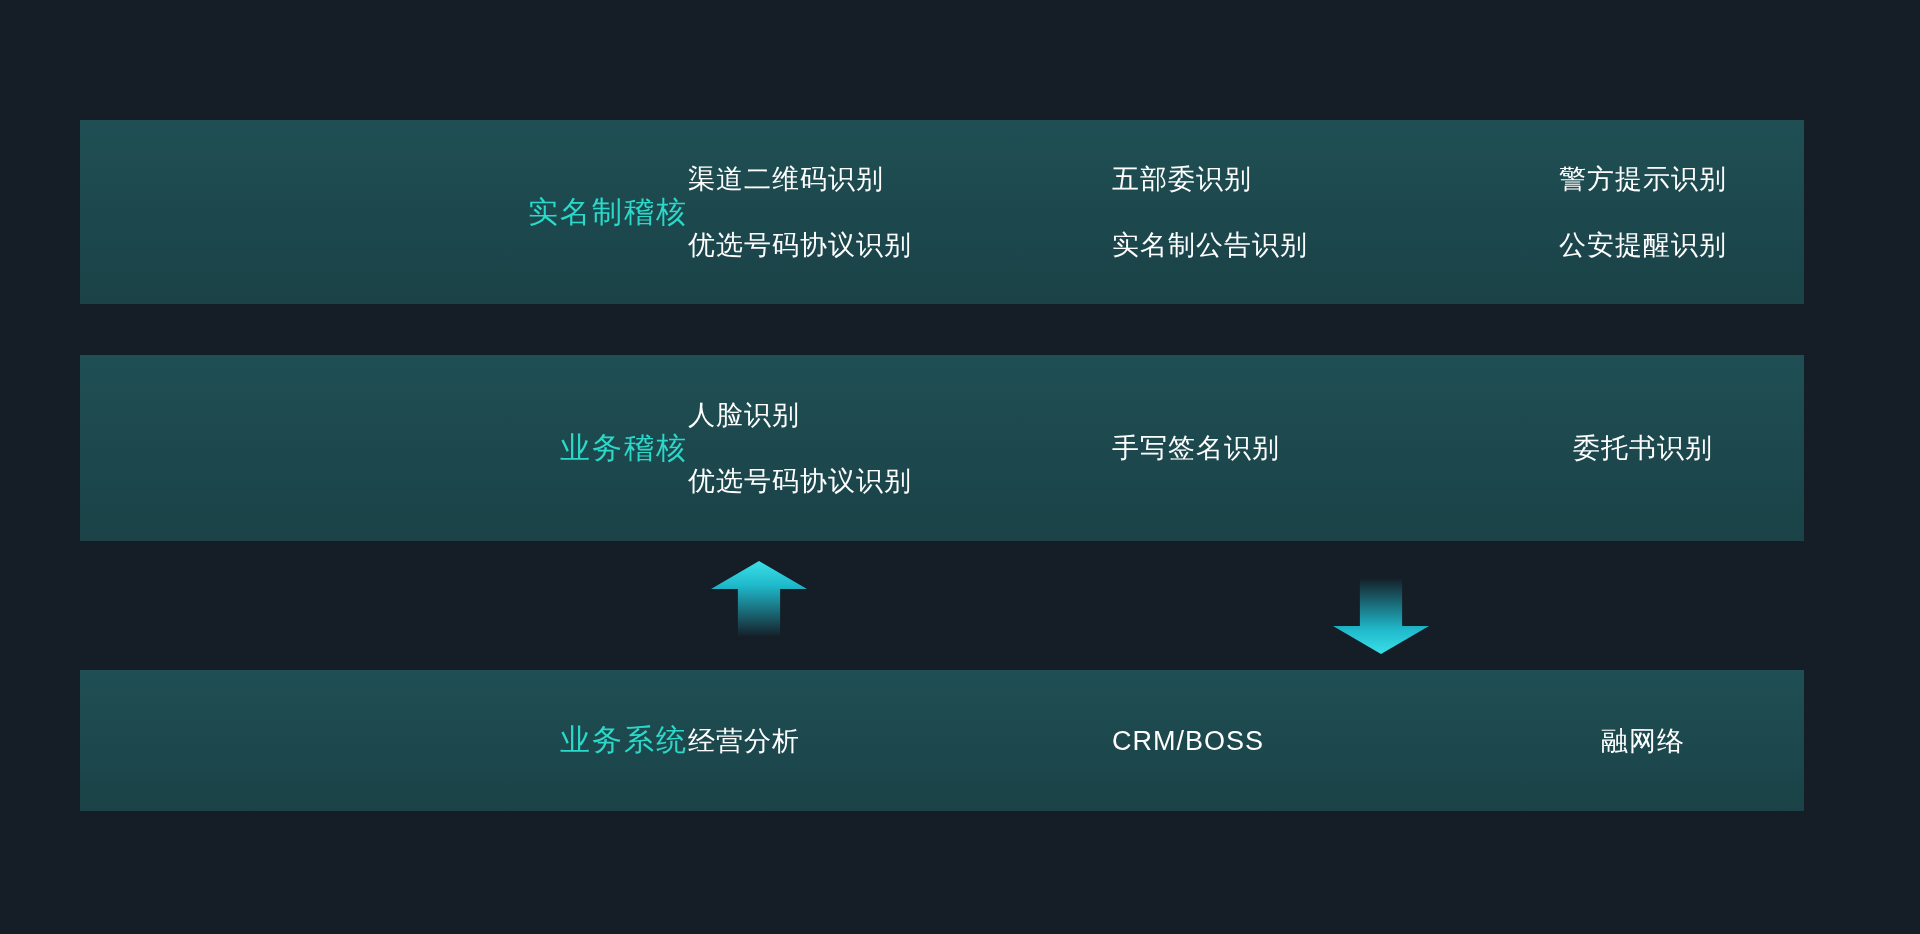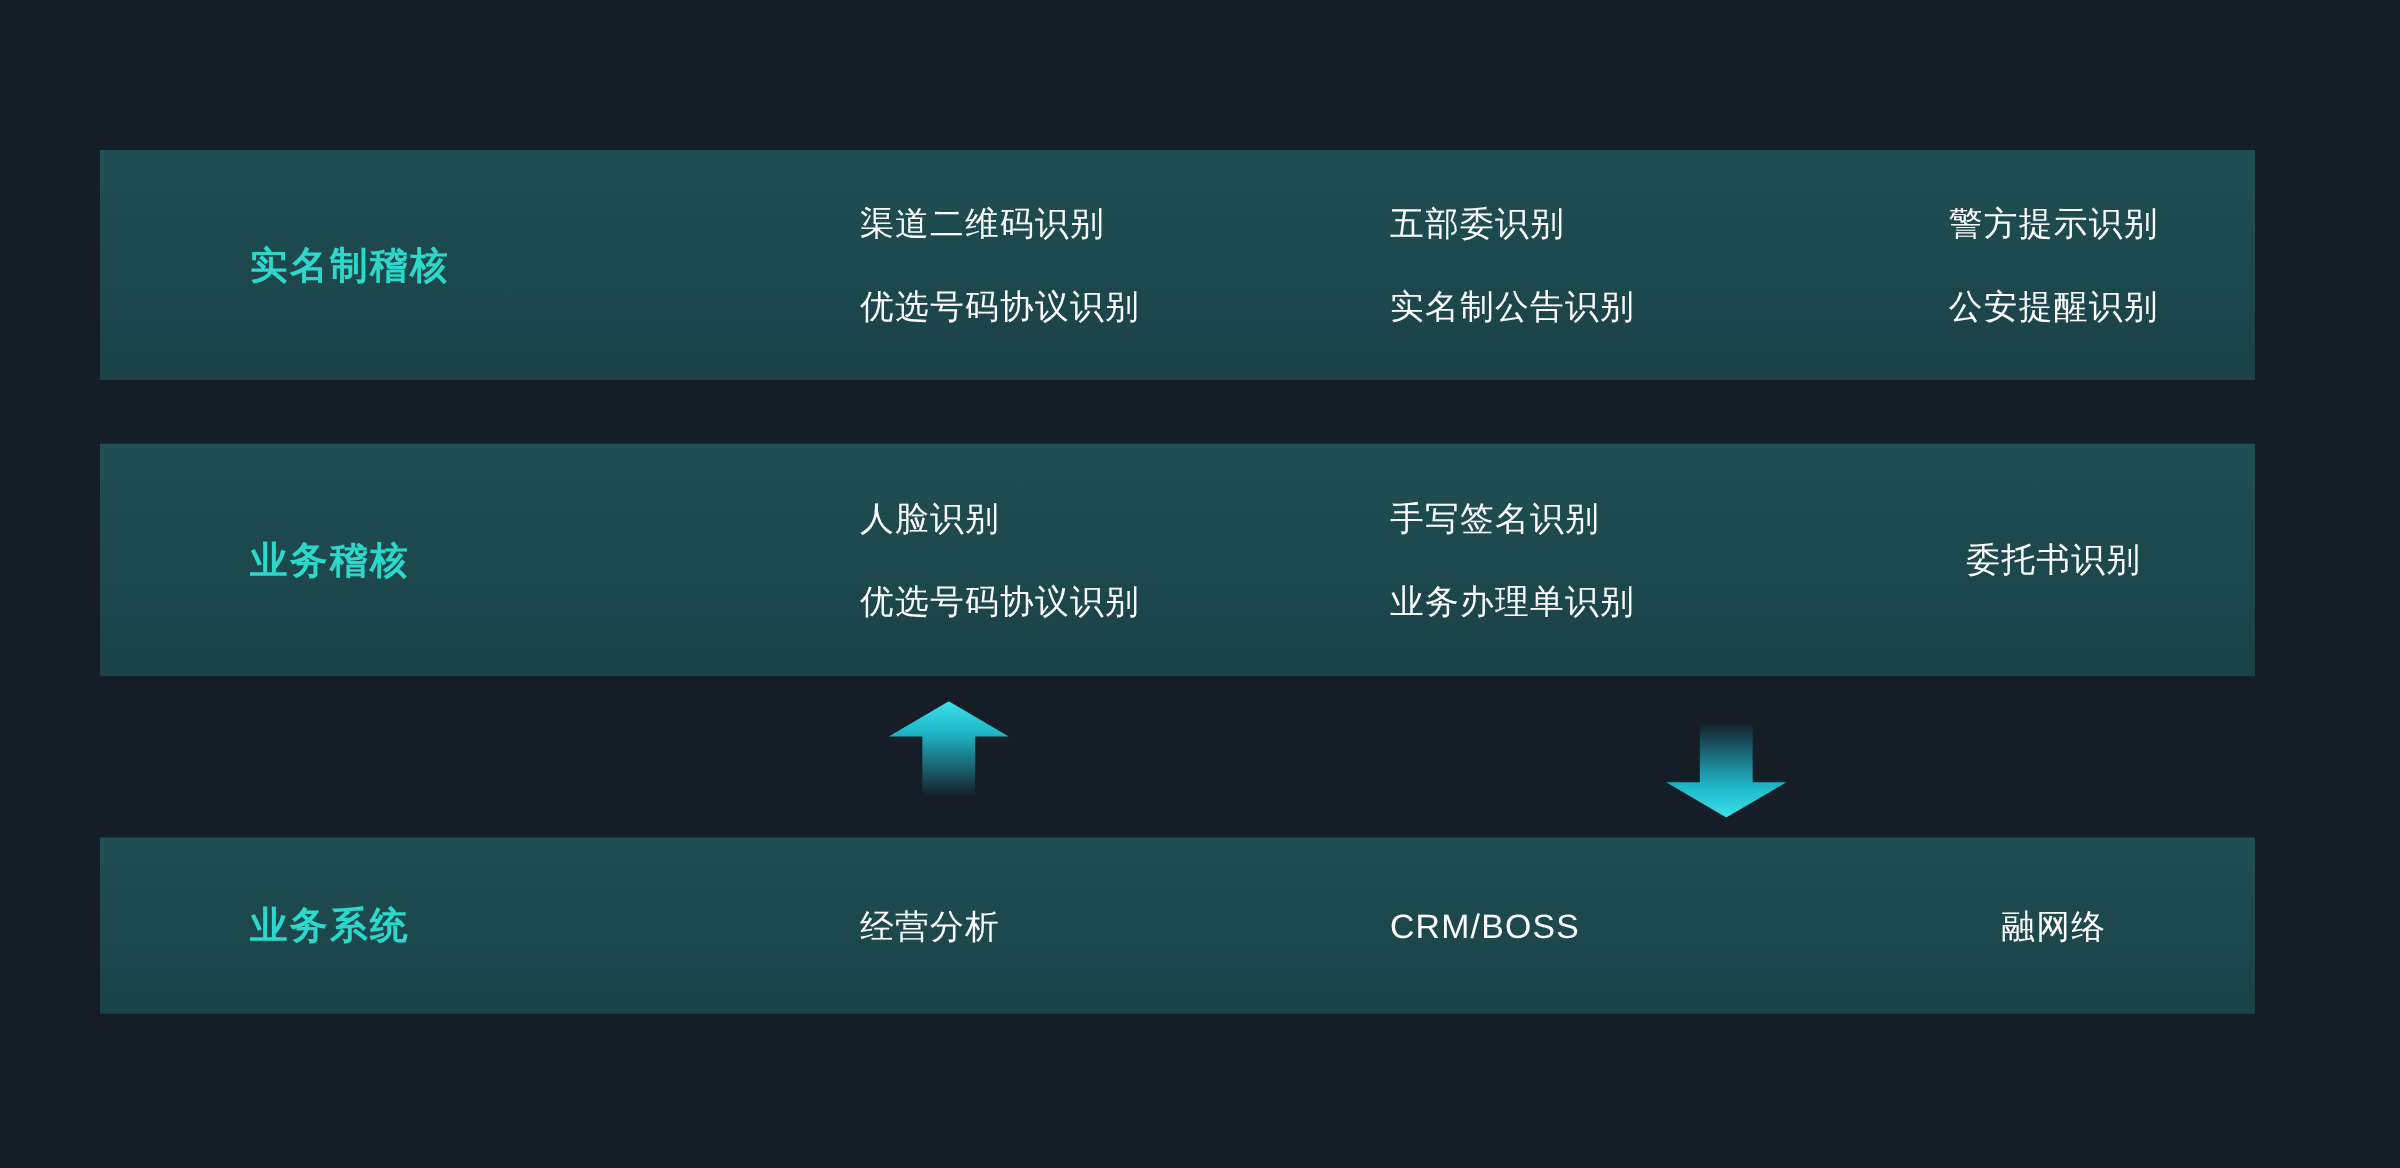--- a/index.html
+++ b/index.html
@@ -23,24 +23,25 @@
     background: linear-gradient(180deg, #1f4f54 0%, #1a4247 100%);
   }
   .band-1 { top: 120px; height: 184px; }
   .band-2 { top: 355px; height: 186px; }
   .band-3 { top: 670px; height: 141px; }
 
   .band-title {
     width: 608px;
     padding-left: 120px;
     font-size: 30px;
-    font-weight: 700;
+    font-weight: 400;
     letter-spacing: 2px;
     color: #2bd8c9;
     flex: 0 0 auto;
+    text-align: right;
   }
   .col {
     display: flex;
     flex-direction: column;
     flex: 0 0 auto;
   }
   .col-1 { width: 424px; }
   .col-2 { width: 370px; }
   .col-3 { flex: 1; text-align: center; }
   .item {
@@ -91,21 +92,20 @@
   </section>
 
   <section class="band band-2">
     <div class="band-title">业务稽核</div>
     <div class="col col-1">
       <div class="item">人脸识别</div>
       <div class="item">优选号码协议识别</div>
     </div>
     <div class="col col-2">
       <div class="item">手写签名识别</div>
-      <div class="item">业务办理单识别</div>
     </div>
     <div class="col col-3">
       <div class="item">委托书识别</div>
     </div>
   </section>
 
   <div class="arrow arrow-up"></div>
   <div class="arrow arrow-down"></div>
 
   <section class="band band-3">

